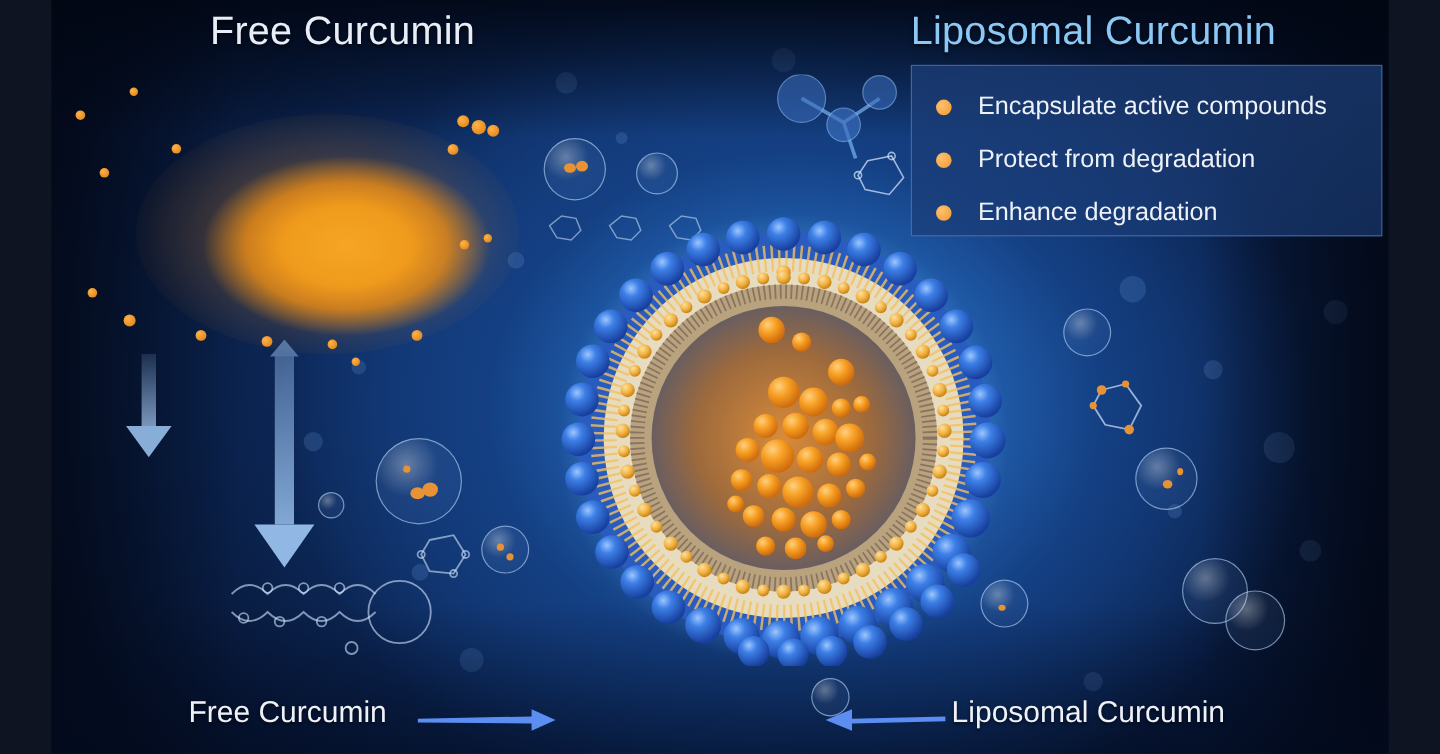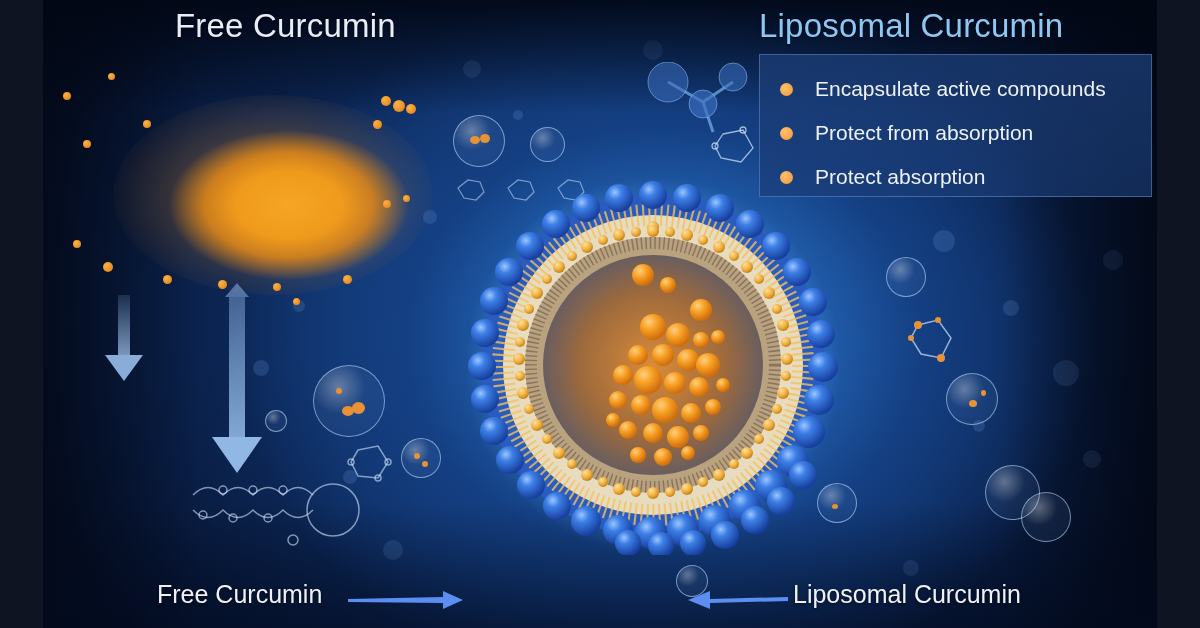--- a/index.html
+++ b/index.html
@@ -396,23 +396,23 @@
   <div class="title title-free">Free Curcumin</div>
   <div class="title title-lipo">Liposomal Curcumin</div>
 
   <div class="info-box">
     <div class="bullet-row">
       <span class="bullet-dot"></span>
       <span class="bullet-text">Encapsulate active compounds</span>
     </div>
     <div class="bullet-row">
       <span class="bullet-dot"></span>
-      <span class="bullet-text">Protect from absorption</span>
+      <span class="bullet-text">Protect from degradation</span>
     </div>
     <div class="bullet-row">
       <span class="bullet-dot"></span>
-      <span class="bullet-text">Protect absorption</span>
+      <span class="bullet-text">Enhance degradation</span>
     </div>
   </div>
 
   <div class="label-free-bottom">Free Curcumin</div>
   <div class="label-lipo-bottom">Liposomal Curcumin</div>
 </div>
 
 </body></html>

